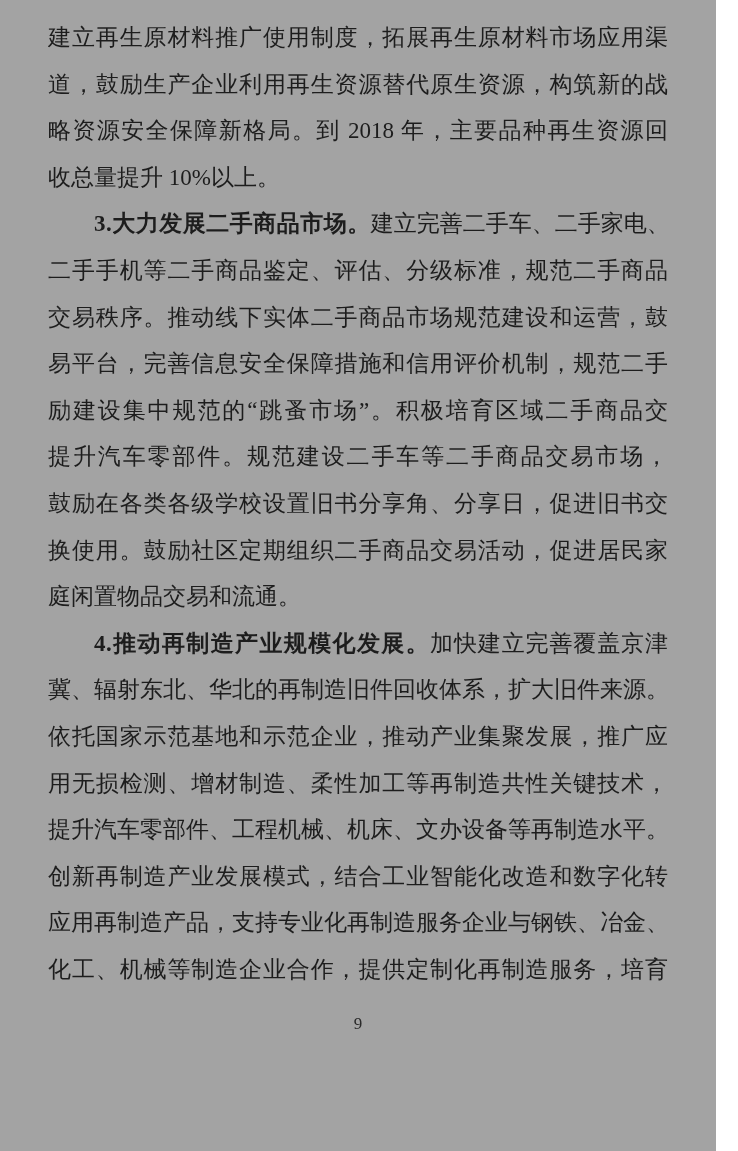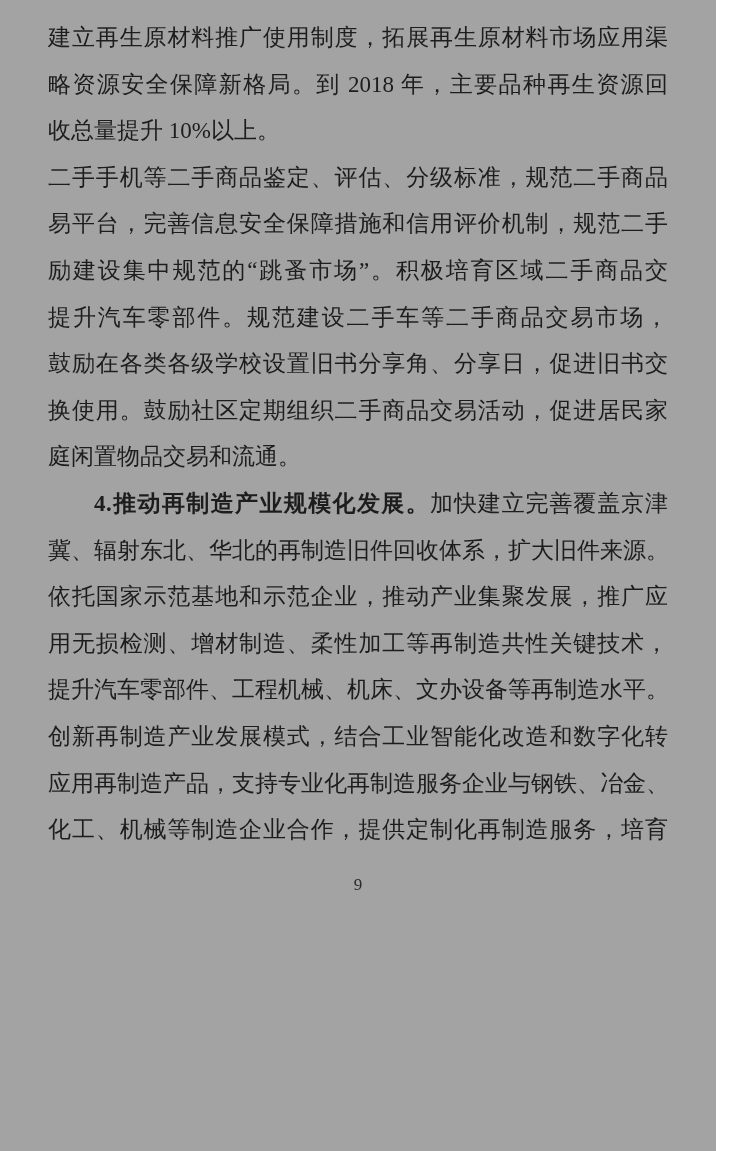--- a/index.html
+++ b/index.html
@@ -49,24 +49,27 @@
     color: #2a2a2a;
     line-height: 22px;
   }
 </style>
 </head>
 <body>
 
 <div class="page">
 
   <p class="line"><span>建立再生原材料推广使用制度，拓展再生原材料市场应用渠</span></p>
+  <p class="line"><span>道，鼓励生产企业利用再生资源替代原生资源，构筑新的战</span></p>
   <p class="line"><span>略资源安全保障新格局。到 2018 年，主要品种再生资源回</span></p>
   <p class="line end"><span>收总量提升 10%以上。</span></p>
 
+  <p class="line indent"><b class="lead">3.大力发展二手商品市场。</b><span>建立完善二手车、二手家电、</span></p>
   <p class="line"><span>二手手机等二手商品鉴定、评估、分级标准，规范二手商品</span></p>
+  <p class="line"><span>交易秩序。推动线下实体二手商品市场规范建设和运营，鼓</span></p>
   <p class="line"><span>易平台，完善信息安全保障措施和信用评价机制，规范二手</span></p>
   <p class="line"><span>励建设集中规范的“跳蚤市场”。积极培育区域二手商品交</span></p>
   <p class="line"><span>提升汽车零部件。规范建设二手车等二手商品交易市场，</span></p>
   <p class="line"><span>鼓励在各类各级学校设置旧书分享角、分享日，促进旧书交</span></p>
   <p class="line"><span>换使用。鼓励社区定期组织二手商品交易活动，促进居民家</span></p>
   <p class="line end"><span>庭闲置物品交易和流通。</span></p>
 
   <p class="line indent"><b class="lead">4.推动再制造产业规模化发展。</b><span>加快建立完善覆盖京津</span></p>
   <p class="line"><span>冀、辐射东北、华北的再制造旧件回收体系，扩大旧件来源。</span></p>
   <p class="line"><span>依托国家示范基地和示范企业，推动产业集聚发展，推广应</span></p>

